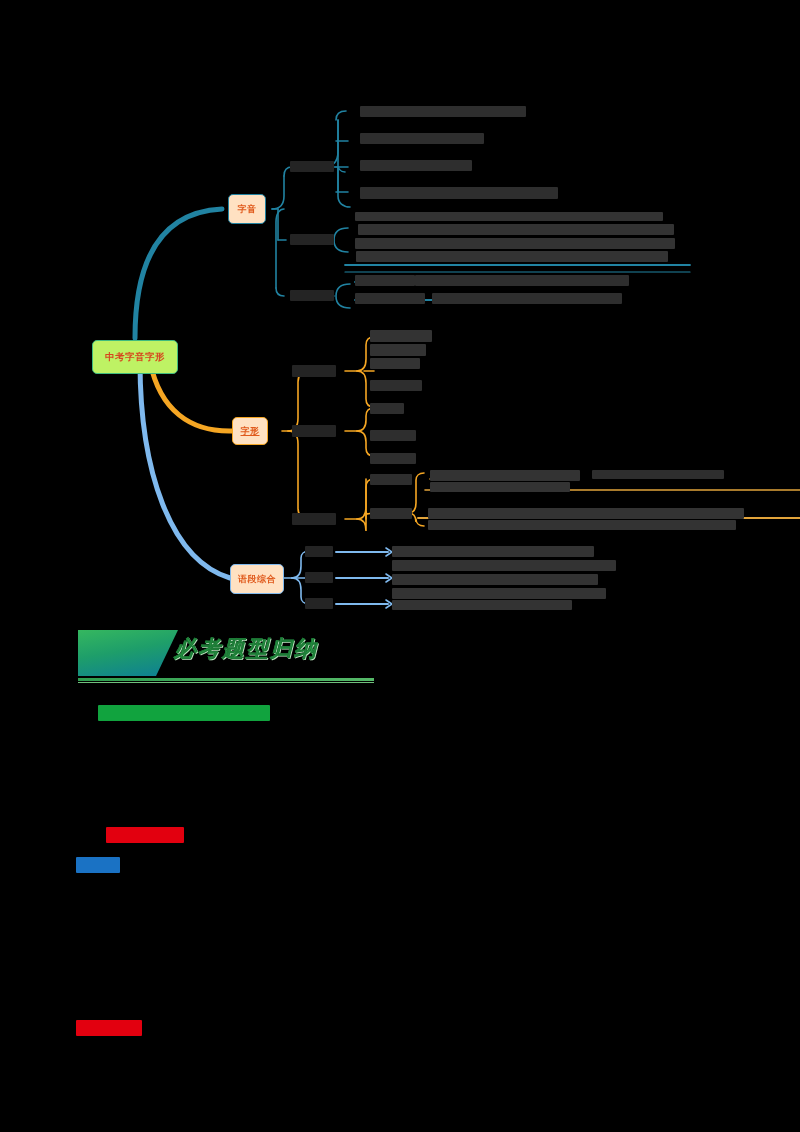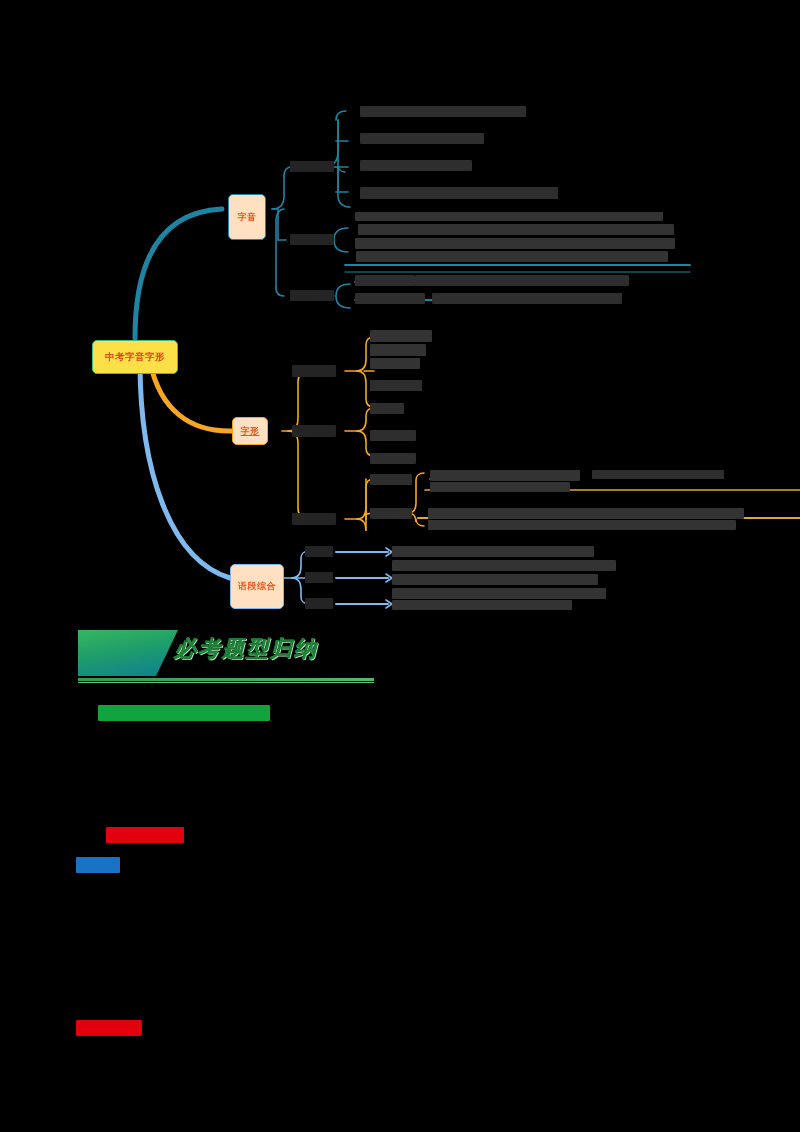--- a/index.html
+++ b/index.html
@@ -13,21 +13,21 @@
   #mm-svg{position:absolute;left:0;top:0;width:800px;height:640px;}
 
   
   .node{
     position:absolute;box-sizing:border-box;
     display:flex;align-items:center;justify-content:center;
     border-radius:5px;white-space:nowrap;
     letter-spacing:.5px;
   }
   .node-root{
-    background:#fde047;border:1px solid #3fbb7e;color:#d6471f;
+    background:#bef264;border:1px solid #3fbb7e;color:#d6471f;
     font-size:9.5px;font-weight:bold;
   }
   .node-branch{
     background:#FFE1C2;color:#e05a1c;font-size:9px;font-weight:bold;
   }
   .br-teal{border:1.6px solid #2183a2;}
   .br-amber{border:1.6px solid #F5A623;}
   .br-blue{border:1.6px solid #7FB9EE;}
 
   
@@ -143,29 +143,29 @@
 
       <path d="M425,490 h375" stroke="#E2A43B" stroke-width="1.6"></path>
       <path d="M418,518 h382" stroke="#E2A43B" stroke-width="2"></path>
     </g>
   </svg>
 
   <div class="node node-root" style="left:92px;top:340px;width:86px;height:34px;">
     <span>中考字音字形</span>
   </div>
 
-  <div class="node node-branch br-teal" style="left:228px;top:194px;width:38px;height:46px;">
+  <div class="node node-branch br-teal" style="left:228px;top:194px;width:38px;height:30px;">
     <span>字音</span>
   </div>
 
   <div class="node node-branch br-amber" style="left:232px;top:417px;width:36px;height:28px;text-decoration:underline;">
     <span>字形</span>
   </div>
 
-  <div class="node node-branch br-blue" style="left:230px;top:564px;width:54px;height:45px;">
+  <div class="node node-branch br-blue" style="left:230px;top:564px;width:54px;height:30px;">
     <span>语段综合</span>
   </div>
 
   <div class="redact sub" style="left:290px;top:161px;width:44px;height:11px;"></div>
   <div class="redact sub" style="left:290px;top:234px;width:44px;height:11px;"></div>
   <div class="redact sub" style="left:290px;top:290px;width:44px;height:11px;"></div>
 
   <div class="redact sub" style="left:292px;top:365px;width:44px;height:12px;"></div>
   <div class="redact sub" style="left:292px;top:425px;width:44px;height:12px;"></div>
   <div class="redact sub" style="left:292px;top:513px;width:44px;height:12px;"></div>

